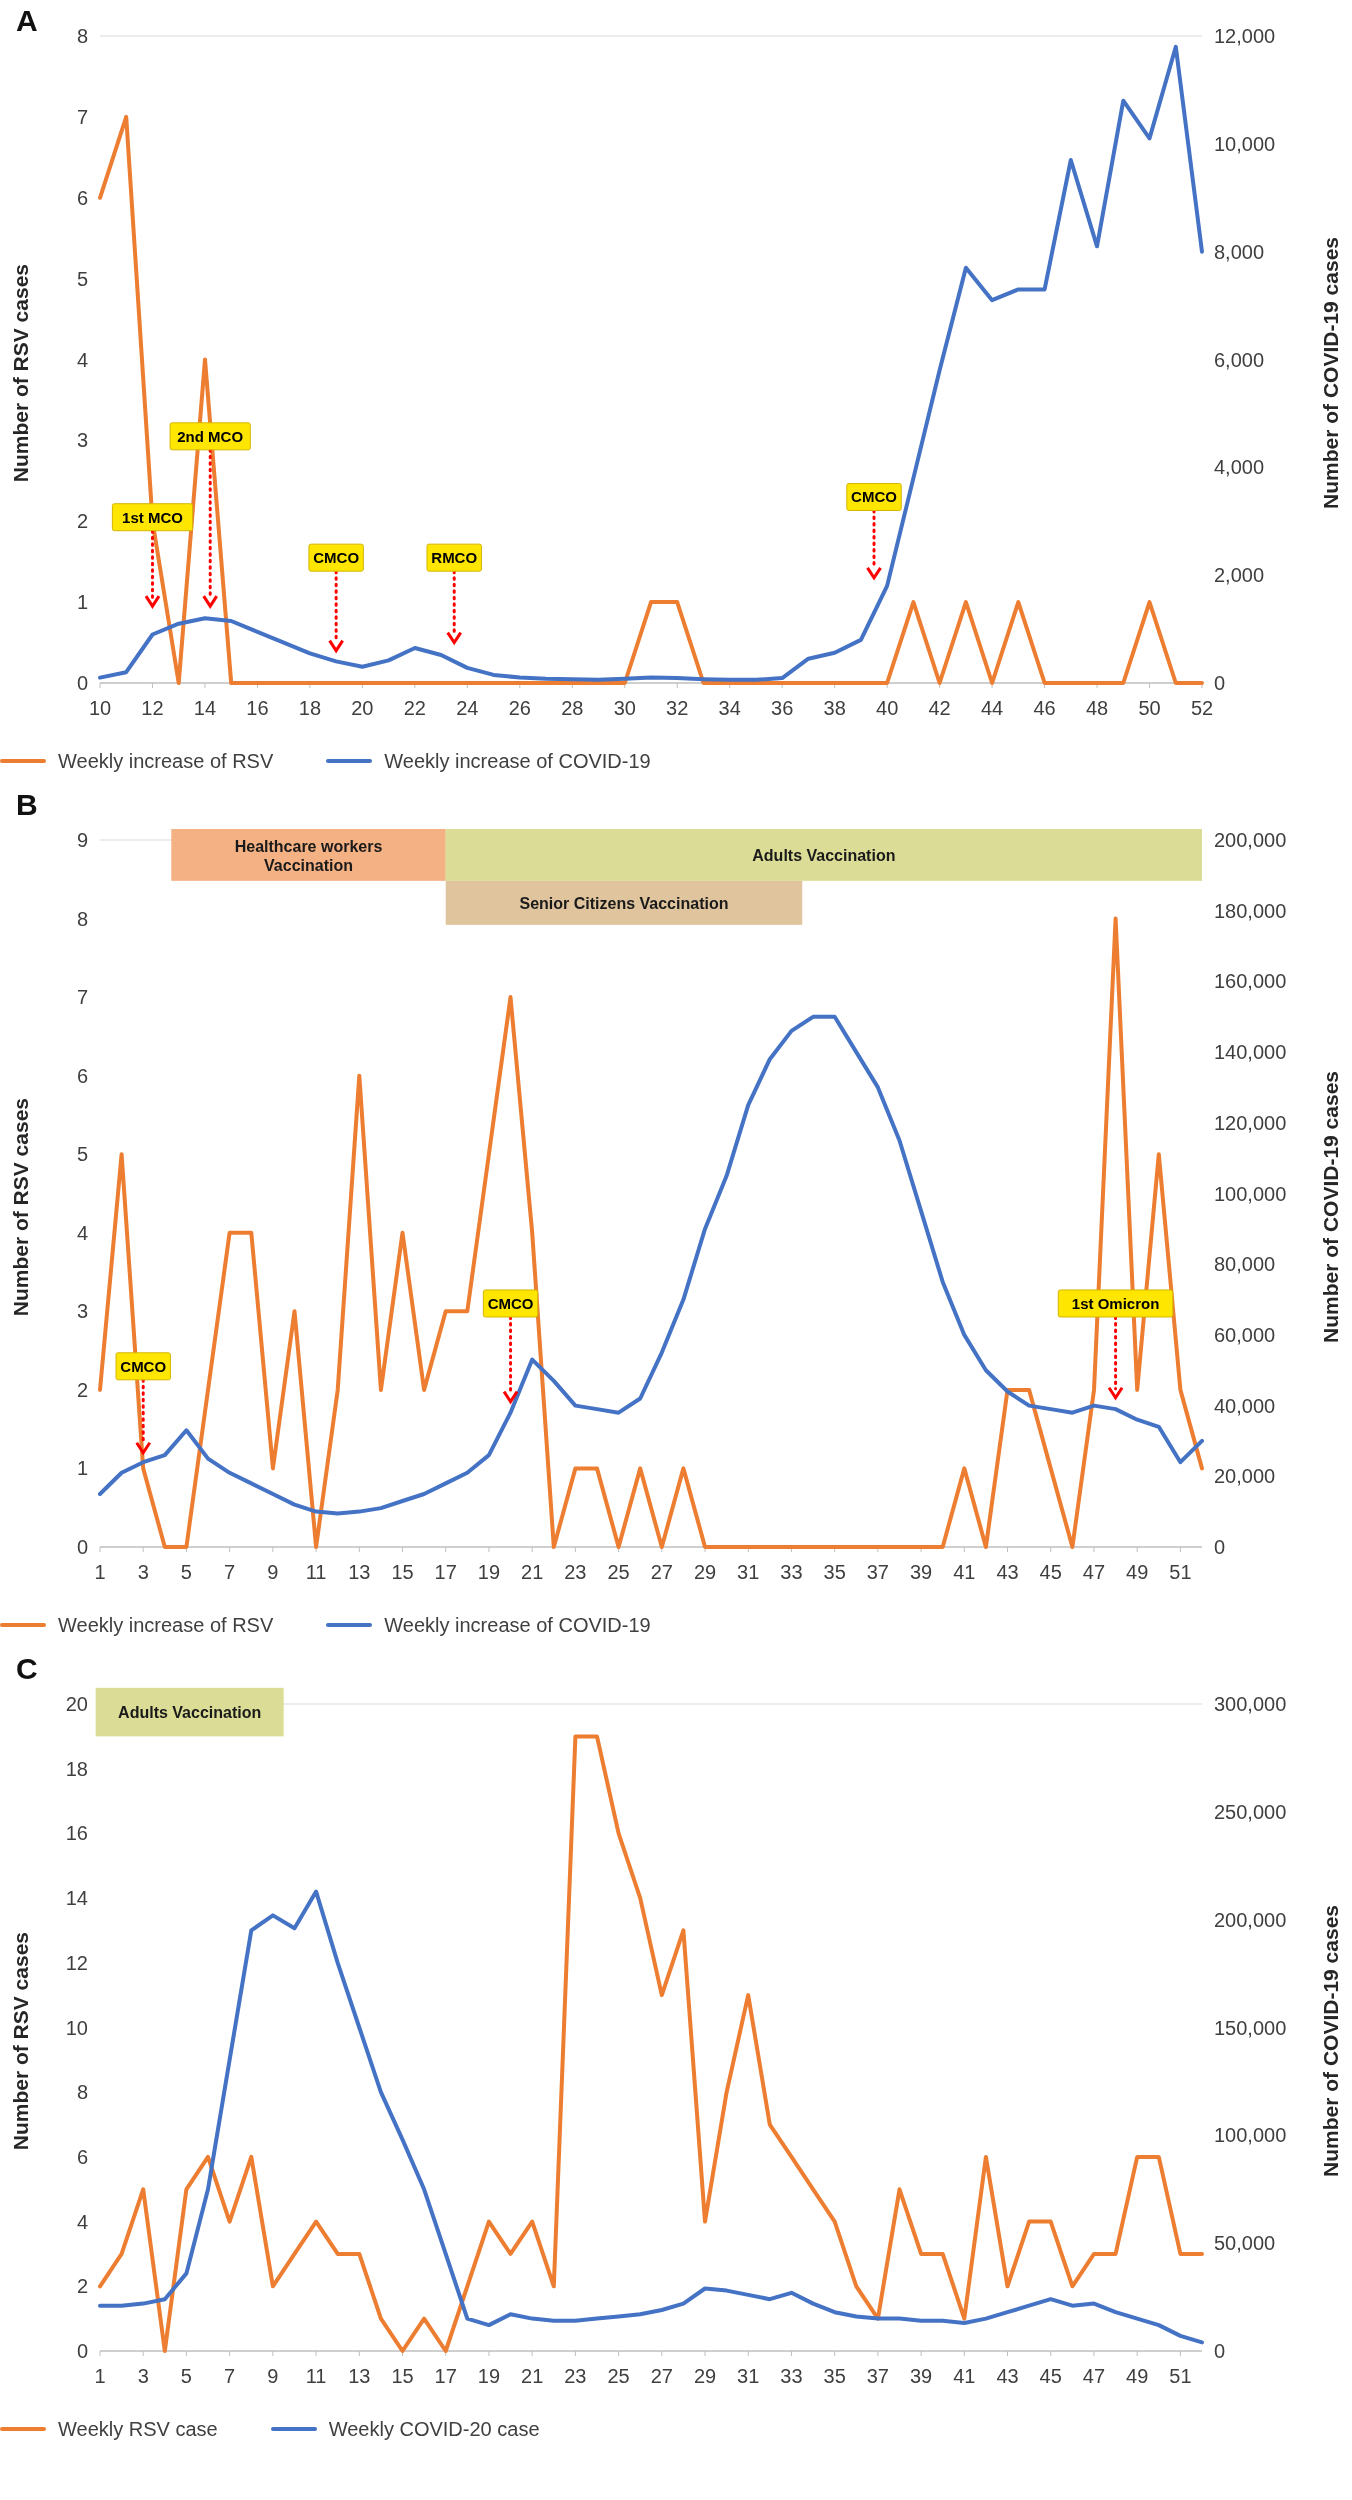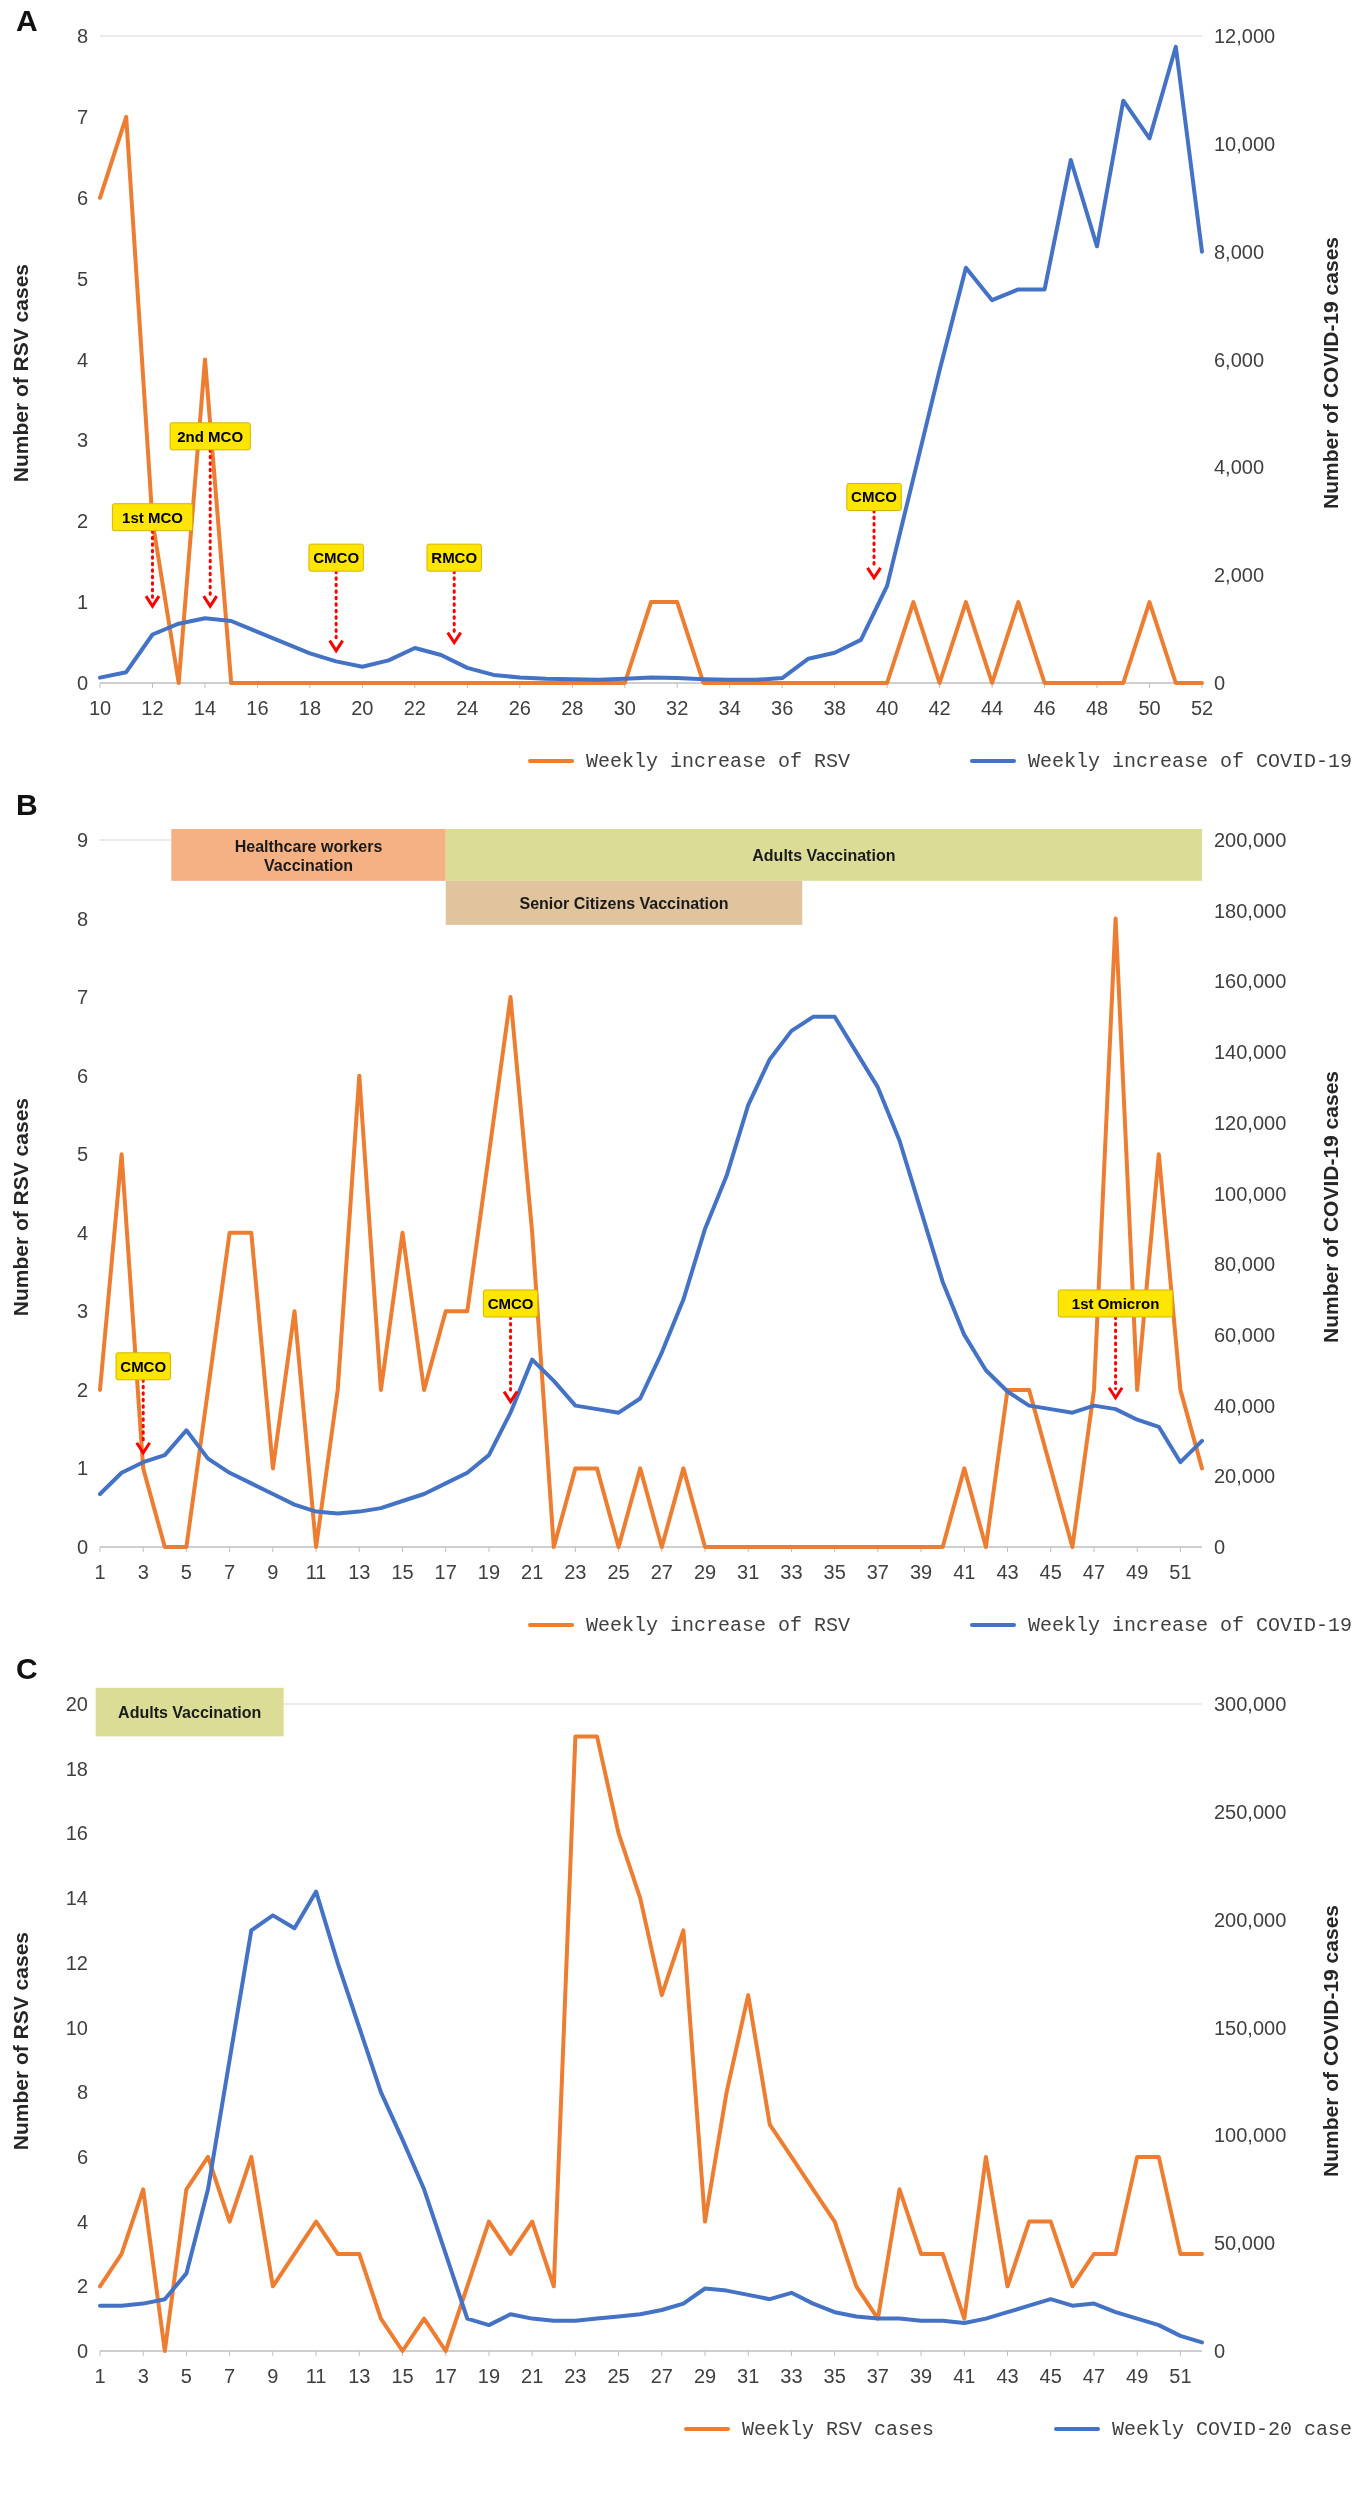--- a/index.html
+++ b/index.html
@@ -15,21 +15,21 @@
   .panel-letter{
     position:absolute;left:16px;top:4px;font-size:30px;font-weight:bold;color:#111;
   }
   .chart-row{display:flex;align-items:center;}
   .y-title{
     width:42px;display:flex;align-items:center;justify-content:center;
     font-weight:bold;font-size:21px;color:#262626;
   }
   .y-title span{writing-mode:vertical-rl;transform:rotate(180deg);white-space:nowrap;}
   .chart-svg{display:block;}
-  .legend{display:flex;justify-content:flex-end;gap:120px;align-items:center;height:46px;font-family:Liberation Mono, monospace;}
+  .legend{display:flex;justify-content:flex-start;gap:53px;align-items:center;height:46px;}
   .legend-item{display:flex;align-items:center;gap:12px;font-size:20px;color:#404040;}
   .legend-line{width:46px;height:4px;border-radius:2px;background:#888;}
 </style>
 </head>
 <body>
 
 <div class="figure">
 
   <div class="panel panel-a">
     <div class="panel-letter">A</div>
@@ -343,21 +343,21 @@
           <polyline points="58.0,610.3 79.6,577.9 101.2,513.3 122.8,675.0 144.4,513.3 166.0,480.9 187.6,545.6 209.3,480.9 230.9,610.3 252.5,577.9 274.1,545.6 295.7,577.9 317.3,577.9 338.9,642.6 360.5,675.0 382.1,642.6 403.7,675.0 425.3,610.3 446.9,545.6 468.5,577.9 490.2,545.6 511.8,610.3 533.4,60.4 555.0,60.4 576.6,157.4 598.2,222.1 619.8,319.1 641.4,254.4 663.0,545.6 684.6,416.2 706.2,319.1 727.8,448.6 749.5,480.9 771.1,513.3 792.7,545.6 814.3,610.3 835.9,642.6 857.5,513.3 879.1,577.9 900.7,577.9 922.3,642.6 943.9,480.9 965.5,610.3 987.1,545.6 1008.7,545.6 1030.4,610.3 1052.0,577.9 1073.6,577.9 1095.2,480.9 1116.8,480.9 1138.4,577.9 1160.0,577.9" fill="none" stroke="#ED7D31" stroke-width="4" stroke-linejoin="round" stroke-linecap="round"></polyline>
           <polyline points="58.0,629.7 79.6,629.7 101.2,627.6 122.8,623.2 144.4,597.4 166.0,513.3 187.6,383.9 209.3,254.4 230.9,239.4 252.5,252.3 274.1,215.6 295.7,286.8 317.3,351.5 338.9,416.2 360.5,463.6 382.1,513.3 403.7,577.9 425.3,642.6 446.9,649.1 468.5,638.3 490.2,642.6 511.8,644.8 533.4,644.8 555.0,642.6 576.6,640.5 598.2,638.3 619.8,634.0 641.4,627.6 663.0,612.5 684.6,614.6 706.2,618.9 727.8,623.2 749.5,616.8 771.1,627.6 792.7,636.2 814.3,640.5 835.9,642.6 857.5,642.6 879.1,644.8 900.7,644.8 922.3,647.0 943.9,642.6 965.5,636.2 987.1,629.7 1008.7,623.2 1030.4,629.7 1052.0,627.6 1073.6,636.2 1095.2,642.6 1116.8,649.1 1138.4,659.9 1160.0,666.4" fill="none" stroke="#4472C4" stroke-width="4" stroke-linejoin="round" stroke-linecap="round"></polyline>
         </svg>
       <div class="y-title">
         <span>Number of COVID-19 cases</span>
       </div>
     </div>
     <div class="legend">
       <span class="legend-item">
         <span class="legend-line" style="background: rgb(237, 125, 49);"></span>
-        <span>Weekly RSV cases</span>
+        <span>Weekly RSV case</span>
       </span>
       <span class="legend-item">
         <span class="legend-line" style="background: rgb(68, 114, 196);"></span>
         <span>Weekly COVID-20 case</span>
       </span>
     </div>
   </div>
 
 </div>
 

